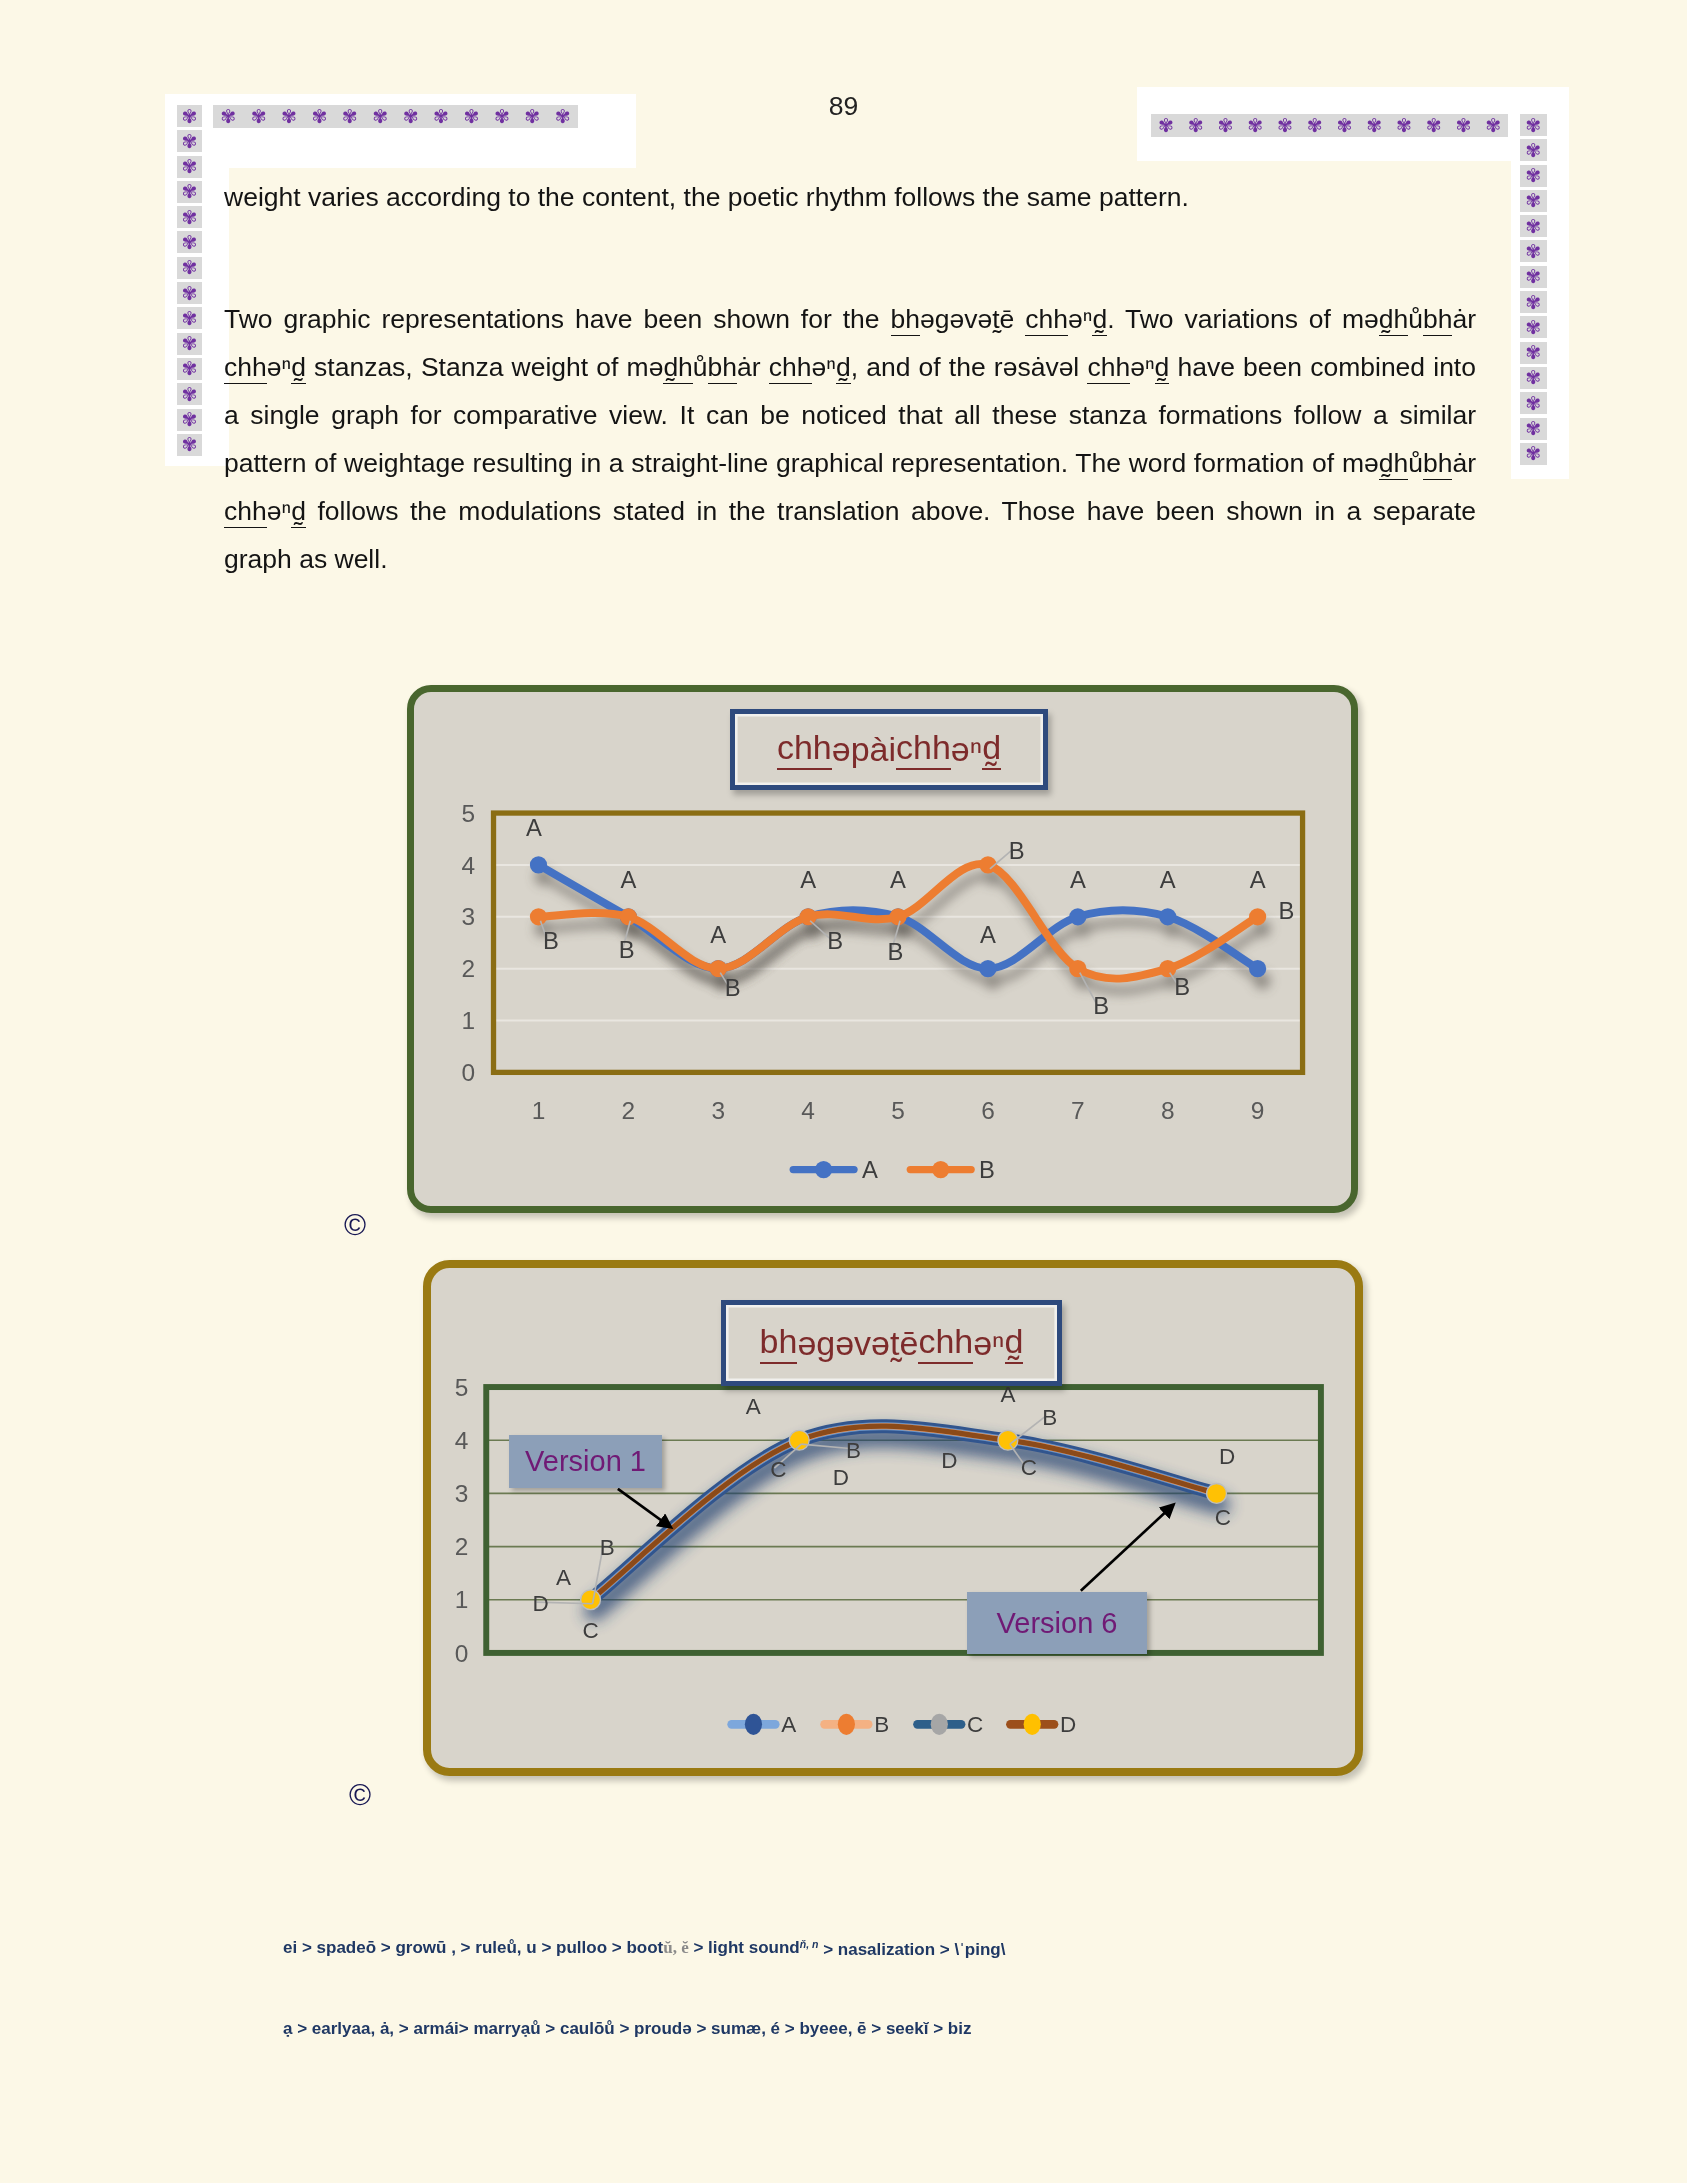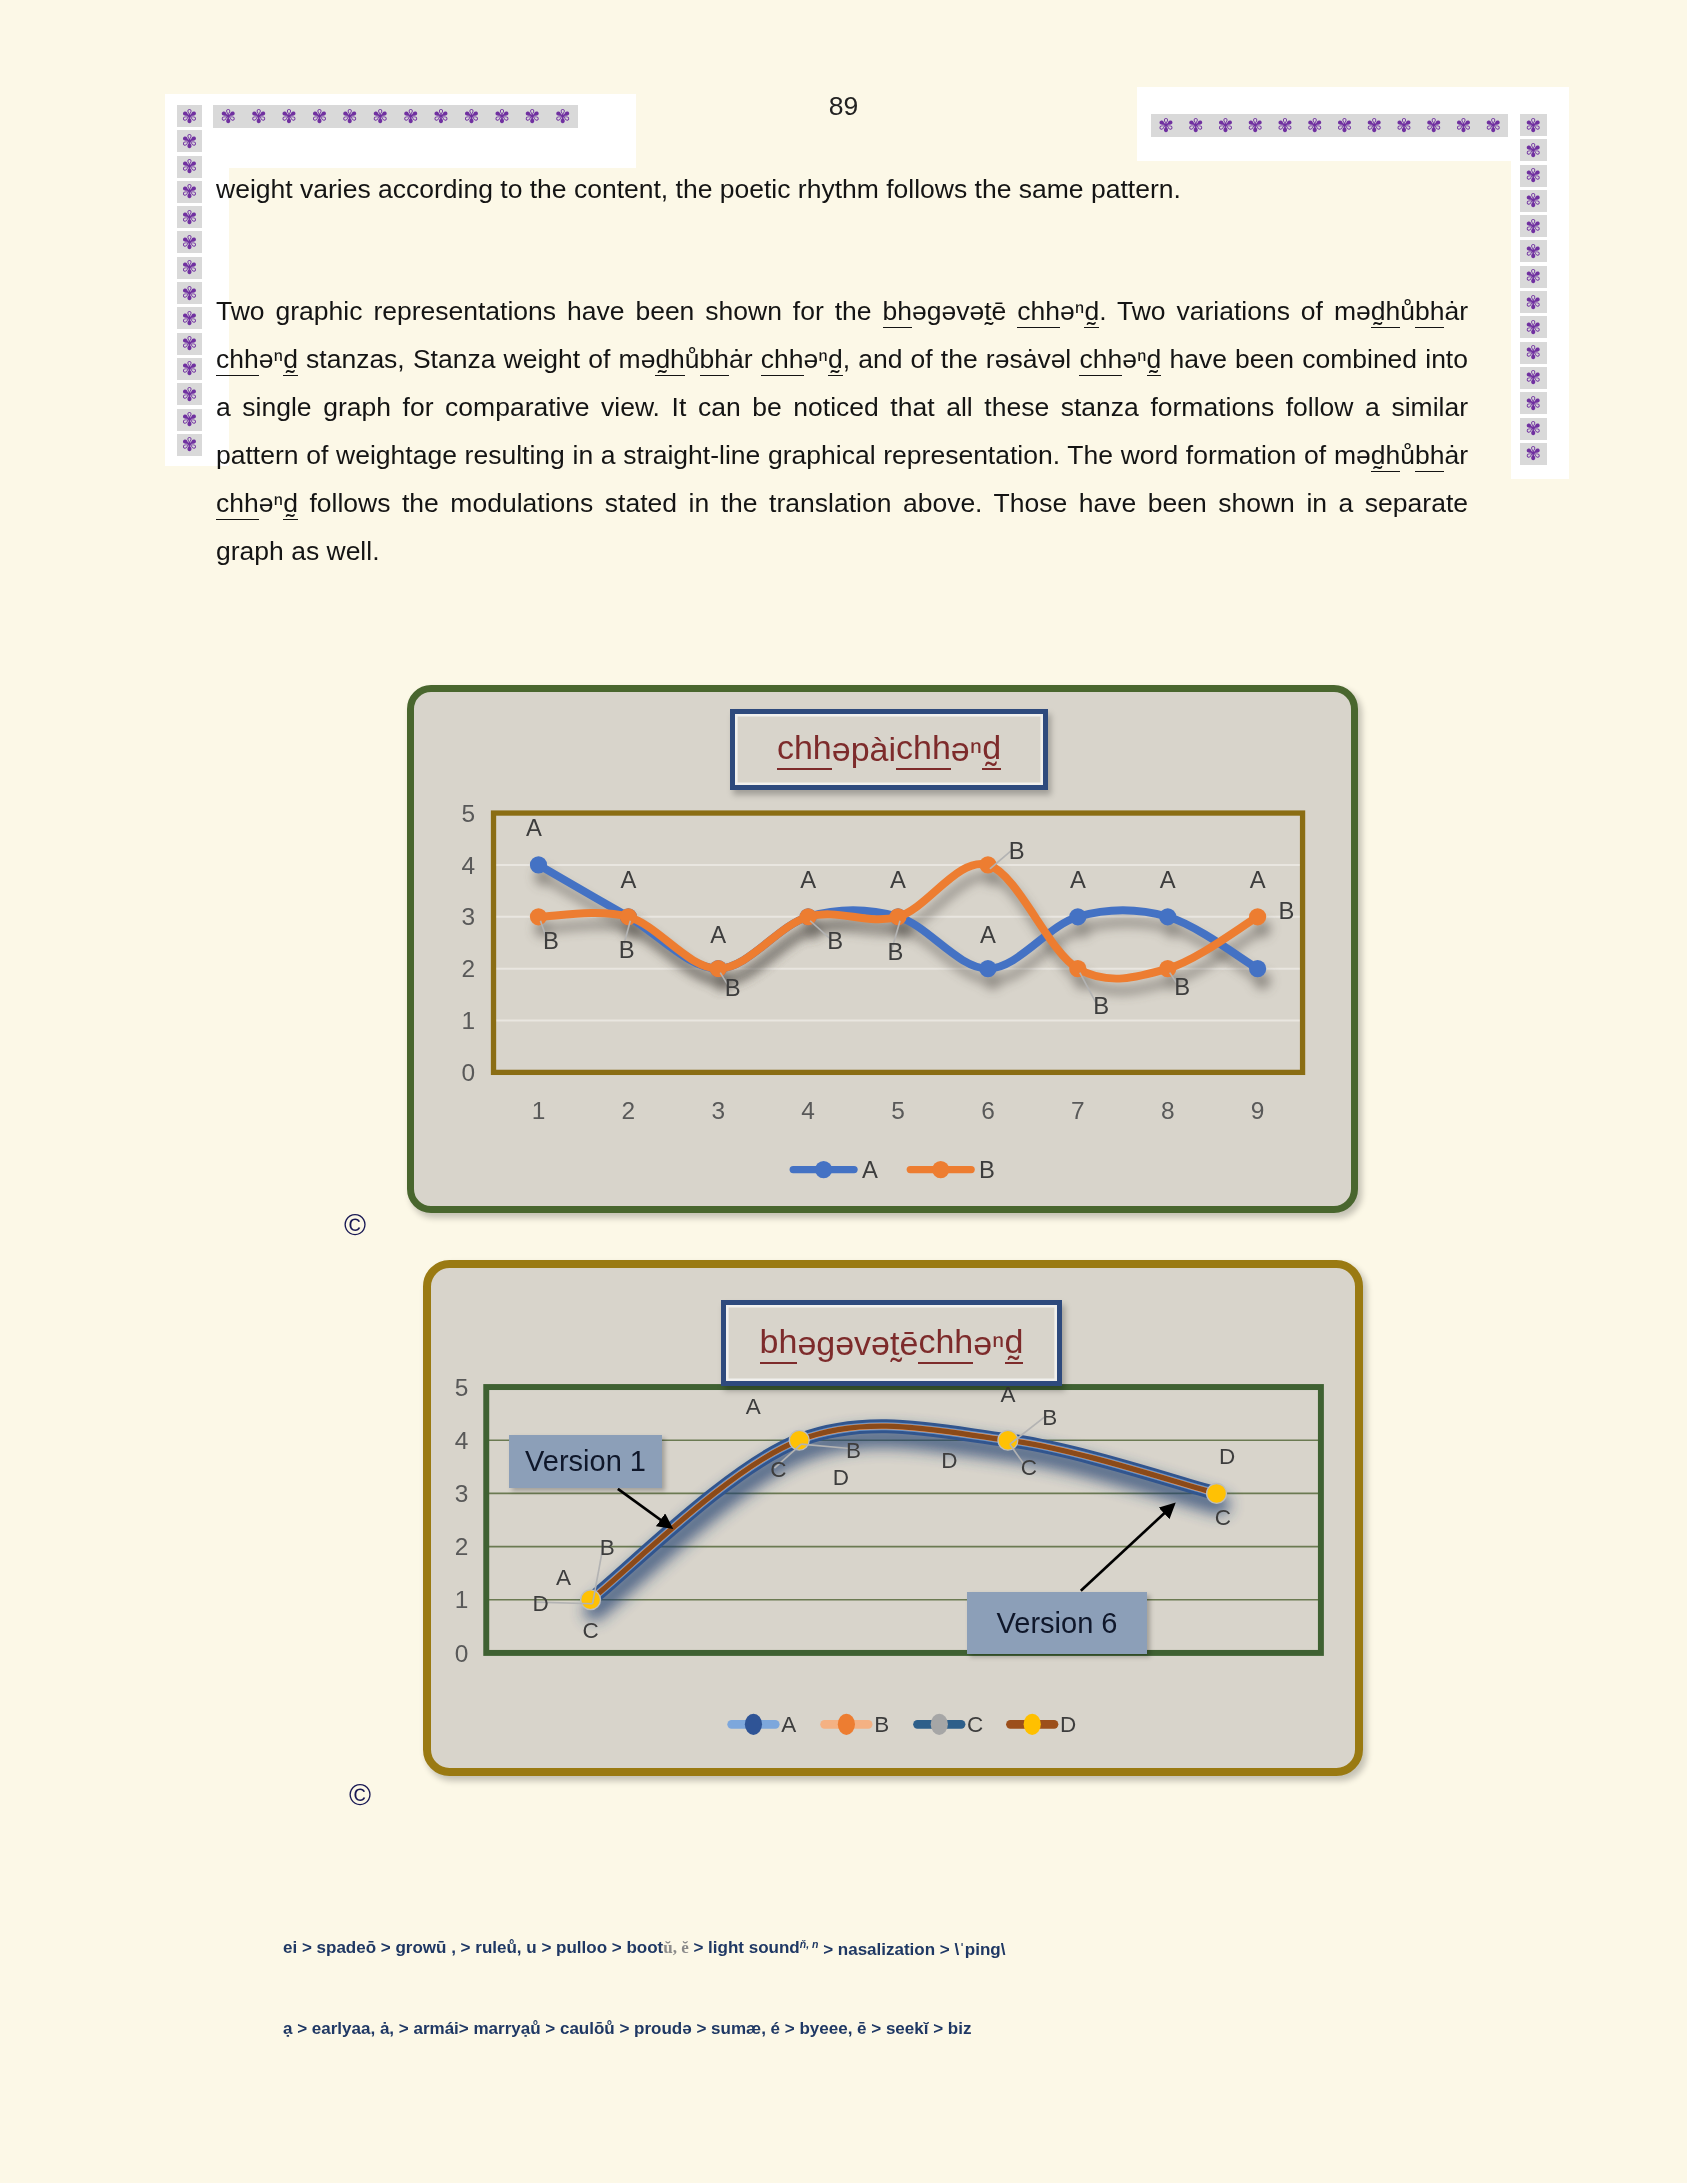--- a/index.html
+++ b/index.html
@@ -4,32 +4,32 @@
 <style>
   html,body{margin:0;padding:0;}
   body{font-family:"Liberation Sans",sans-serif;}
   .page{position:relative;width:1687px;height:2183px;background:#fcf8e7;overflow:hidden;color:#161616;}
   .pageno{position:absolute;top:91px;left:0;width:1687px;text-align:center;font-size:26.5px;color:#222;}
   .white{position:absolute;background:#ffffff;}
   .strip-h{position:absolute;display:flex;justify-content:space-around;align-items:center;background:#d9d9d9;}
   .strip-v{position:absolute;display:flex;flex-direction:column;gap:3.3px;}
   .strip-v .tile{width:100%;height:22px;background:#d9d9d9;display:flex;align-items:center;justify-content:center;}
   .flower{color:#7030a0;font-size:19px;line-height:1;}
-  .body{position:absolute;left:212px;width:1252px;font-size:26.5px;line-height:48px;text-align:justify;color:#141414;margin:4px;}
+  .body{position:absolute;left:212px;width:1252px;font-size:26.5px;line-height:48px;text-align:justify;color:#141414;margin:12px;}
   .u{border-bottom:0.075em solid currentColor;padding-bottom:0.02em;}
   .sup{vertical-align:super;font-size:0.62em;font-style:italic;}
   .muted{color:#8a8a8a;font-family:Liberation Serif, serif;}
   .chartbox{position:absolute;background:#d8d4cb;box-shadow:3.3px 4.6px 6.6px rgba(0,0,0,0.22);}
   .cb1{left:407px;top:685px;width:937px;height:514px;border:7.3px solid #49662e;border-radius:24px;}
   .cb2{left:423px;top:1260px;width:924px;height:500px;border:8.6px solid #9a7a12;border-radius:26.5px;}
   .titlebox{position:absolute;border:5.3px solid #2e4a7d;box-shadow:inset 0 0 0 2.6px rgba(255,255,255,0.65),3.3px 4.6px 6px rgba(0,0,0,0.25);display:flex;align-items:center;justify-content:center;color:#7d2b2b;font-size:34px;}
   .tb1{left:316px;top:16.5px;width:308px;height:71px;}
   .tb2{left:290px;top:32px;width:331px;height:76px;}
   .chartsvg{position:absolute;left:0;top:0;}
-  .vbox{position:absolute;background:#8c9fb8;box-shadow:2.6px 3.3px 4.6px rgba(0,0,0,0.25);display:flex;align-items:center;justify-content:center;font-size:29px;color:#0f172a;}
+  .vbox{position:absolute;background:#8c9fb8;box-shadow:2.6px 3.3px 4.6px rgba(0,0,0,0.25);display:flex;align-items:center;justify-content:center;font-size:29px;color:#701a75;}
   .v1{left:78px;top:167px;width:153px;height:53px;}
   .v2{left:536px;top:324px;width:180px;height:62px;}
   .copy{position:absolute;font-size:30px;color:#171753;}
   .c1{left:344px;top:1208px;}
   .c2{left:349px;top:1778px;}
   .footer{position:absolute;left:283px;width:1133px;display:flex;justify-content:flex-start;font-size:17px;font-weight:600;color:#1f3864;white-space:nowrap;}
   .frow1{top:2019px;}
   .frow2{top:1938px;}
   .fitem{display:inline-block;}
 </style>

